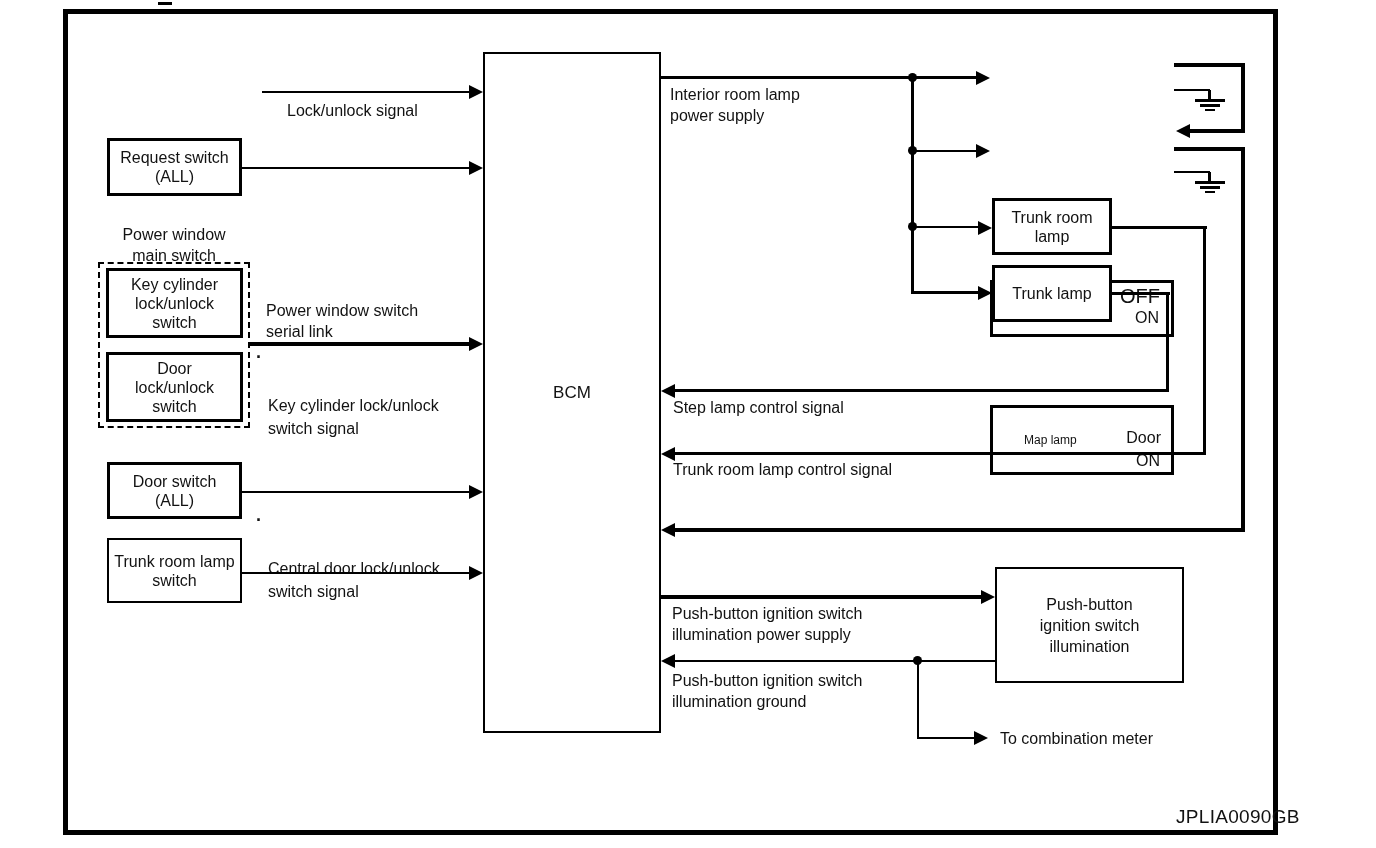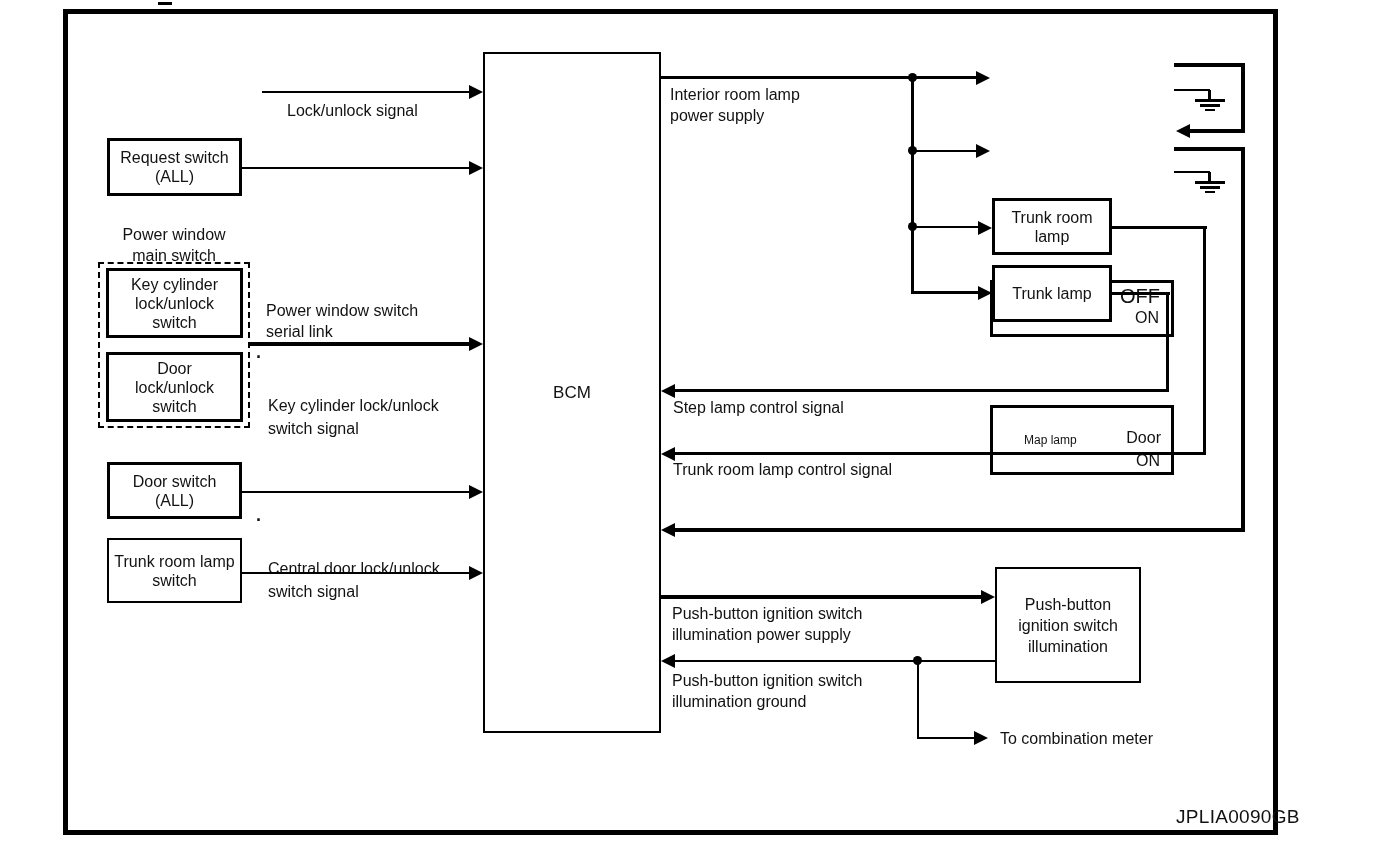--- a/index.html
+++ b/index.html
@@ -174,21 +174,21 @@
   <div class="ln" style="left:674px;top:452px;width:532px;height:3px;"></div>
   <div class="ar l" style="left:661px;top:447px;"></div>
   <div class="lbl" style="left:673px;top:459px;">Trunk room lamp control signal</div>
 
   <div class="ln" style="left:1112px;top:292px;width:58px;height:3px;"></div>
   <div class="ln" style="left:1166px;top:292px;width:3px;height:100px;"></div>
   <div class="ln" style="left:674px;top:389px;width:495px;height:3px;"></div>
   <div class="ar l" style="left:661px;top:384px;"></div>
   <div class="lbl" style="left:673px;top:397px;">Step lamp control signal</div>
 
-  <div class="box b2" style="left:995px;top:567px;width:146px;height:116px;line-height:21px;">
+  <div class="box b2" style="left:995px;top:567px;width:189px;height:116px;line-height:21px;">
     <span>Push-button
 ignition switch
 illumination</span>
   </div>
 
   <div class="ln" style="left:661px;top:595px;width:321px;height:4px;"></div>
   <div class="ar r" style="left:981px;top:590px;"></div>
   <div class="lbl" style="left:672px;top:603px;">Push-button ignition switch
 illumination power supply</div>
 

